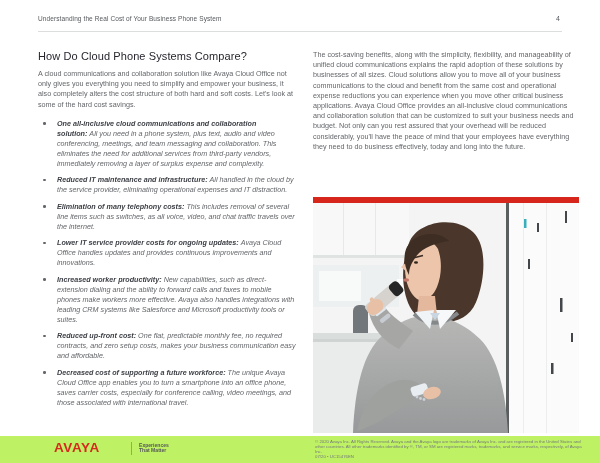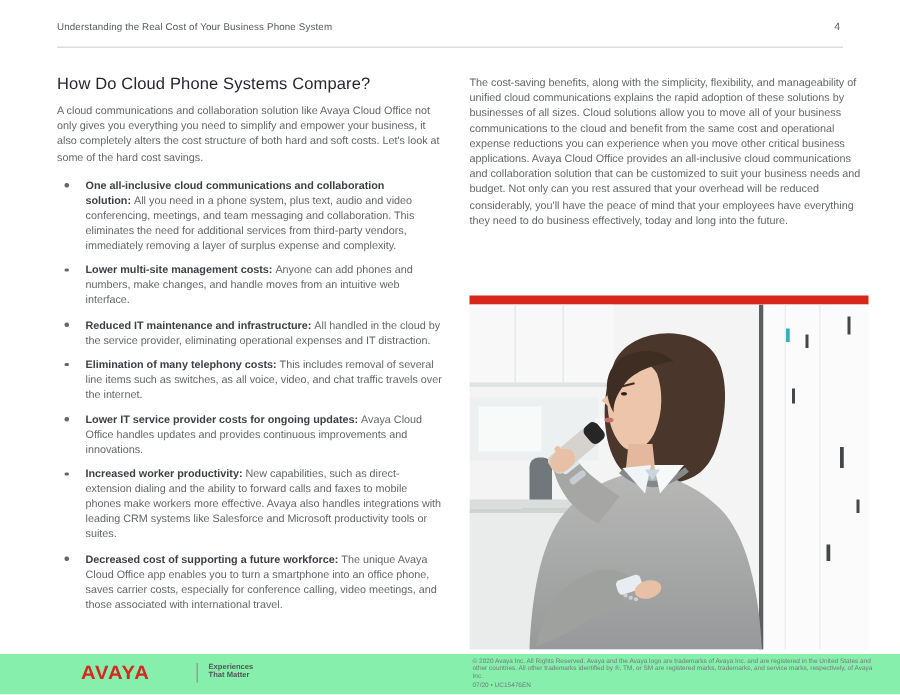--- a/index.html
+++ b/index.html
@@ -28,42 +28,42 @@
   .col-left  { position:absolute; left:38px;  top:50px; width:258px; }
   .col-right { position:absolute; left:313px; top:50px; width:266px; }
   .h2 {
     font-size:11px; font-weight:normal; color:#26262f;
     line-height:13px; margin-bottom:6px; letter-spacing:.1px;
   }
   .body-txt {
     font-size:7.2px; line-height:10.2px; color:#63666a;
   }
   
-  .blist { list-style:none; margin-top:9px; }
+  .blist { list-style:none; margin-top:9px;font-style:italic; }
   .blist li {
     position:relative; padding-left:19px; margin-bottom:6.5px;
     font-size:7.2px; line-height:10px; color:#63666a;
   }
   .dot {
     position:absolute; left:5px; top:3.5px;
     width:2.6px; height:2.6px; border-radius:50%;
     background:#63666a;
   }
   .lead { font-weight:bold; color:#3c3f45; margin-right:2px; }
   
   .photo-wrap {
     position:absolute; left:313px; top:197px;
     width:266px; height:236px;
   }
   .photo-redbar { width:266px; height:6px; background:#d7271d; }
   .photo-svg { display:block; width:266px; height:230px; }
   
   .footer {
     position:absolute; left:0; top:436px;
-    width:600px; height:27px; background:#86efac;
+    width:600px; height:27px; background:#bef264;
   }
   .logo {
     position:absolute; left:54px; top:5px;
     font-size:13.5px; font-weight:bold; color:#d6281e;
     letter-spacing:.6px; transform:scaleY(.95); transform-origin:left top;
   }
   .foot-div {
     position:absolute; left:131px; top:6px;
     width:1px; height:13px; background:#9b9c9d;
   }
@@ -89,37 +89,37 @@
 <div class="col-left">
   <div class="h2">How Do Cloud Phone Systems Compare?</div>
   <div class="body-txt">A cloud communications and collaboration solution like Avaya Cloud Office not only gives you everything you need to simplify and empower your business, it also completely alters the cost structure of both hard and soft costs. Let's look at some of the hard cost savings.</div>
   <ul class="blist">
     <li>
       <span class="dot"></span>
       <span class="lead">One all-inclusive cloud communications and collaboration solution:</span><span>All you need in a phone system, plus text, audio and video conferencing, meetings, and team messaging and collaboration. This eliminates the need for additional services from third-party vendors, immediately removing a layer of surplus expense and complexity.</span>
     </li>
     <li>
       <span class="dot"></span>
-      <span class="lead">Lower multi-site management costs:</span><span>Anyone can add phones and numbers, make changes, and handle moves from an intuitive web interface.</span>
-    </li>
-    <li>
-      <span class="dot"></span>
       <span class="lead">Reduced IT maintenance and infrastructure:</span><span>All handled in the cloud by the service provider, eliminating operational expenses and IT distraction.</span>
     </li>
     <li>
       <span class="dot"></span>
       <span class="lead">Elimination of many telephony costs:</span><span>This includes removal of several line items such as switches, as all voice, video, and chat traffic travels over the internet.</span>
     </li>
     <li>
       <span class="dot"></span>
       <span class="lead">Lower IT service provider costs for ongoing updates:</span><span>Avaya Cloud Office handles updates and provides continuous improvements and innovations.</span>
     </li>
     <li>
       <span class="dot"></span>
       <span class="lead">Increased worker productivity:</span><span>New capabilities, such as direct-extension dialing and the ability to forward calls and faxes to mobile phones make workers more effective. Avaya also handles integrations with leading CRM systems like Salesforce and Microsoft productivity tools or suites.</span>
+    </li>
+    <li>
+      <span class="dot"></span>
+      <span class="lead">Reduced up-front cost:</span><span>One flat, predictable monthly fee, no required contracts, and zero setup costs, makes your business communication easy and affordable.</span>
     </li>
     <li>
       <span class="dot"></span>
       <span class="lead">Decreased cost of supporting a future workforce:</span><span>The unique Avaya Cloud Office app enables you to turn a smartphone into an office phone, saves carrier costs, especially for conference calling, video meetings, and those associated with international travel.</span>
     </li>
   </ul>
 </div>
 
 <div class="col-right">
   <div class="body-txt">The cost-saving benefits, along with the simplicity, flexibility, and manageability of unified cloud communications explains the rapid adoption of these solutions by businesses of all sizes. Cloud solutions allow you to move all of your business communications to the cloud and benefit from the same cost and operational expense reductions you can experience when you move other critical business applications. Avaya Cloud Office provides an all-inclusive cloud communications and collaboration solution that can be customized to suit your business needs and budget. Not only can you rest assured that your overhead will be reduced considerably, you'll have the peace of mind that your employees have everything they need to do business effectively, today and long into the future.</div>

